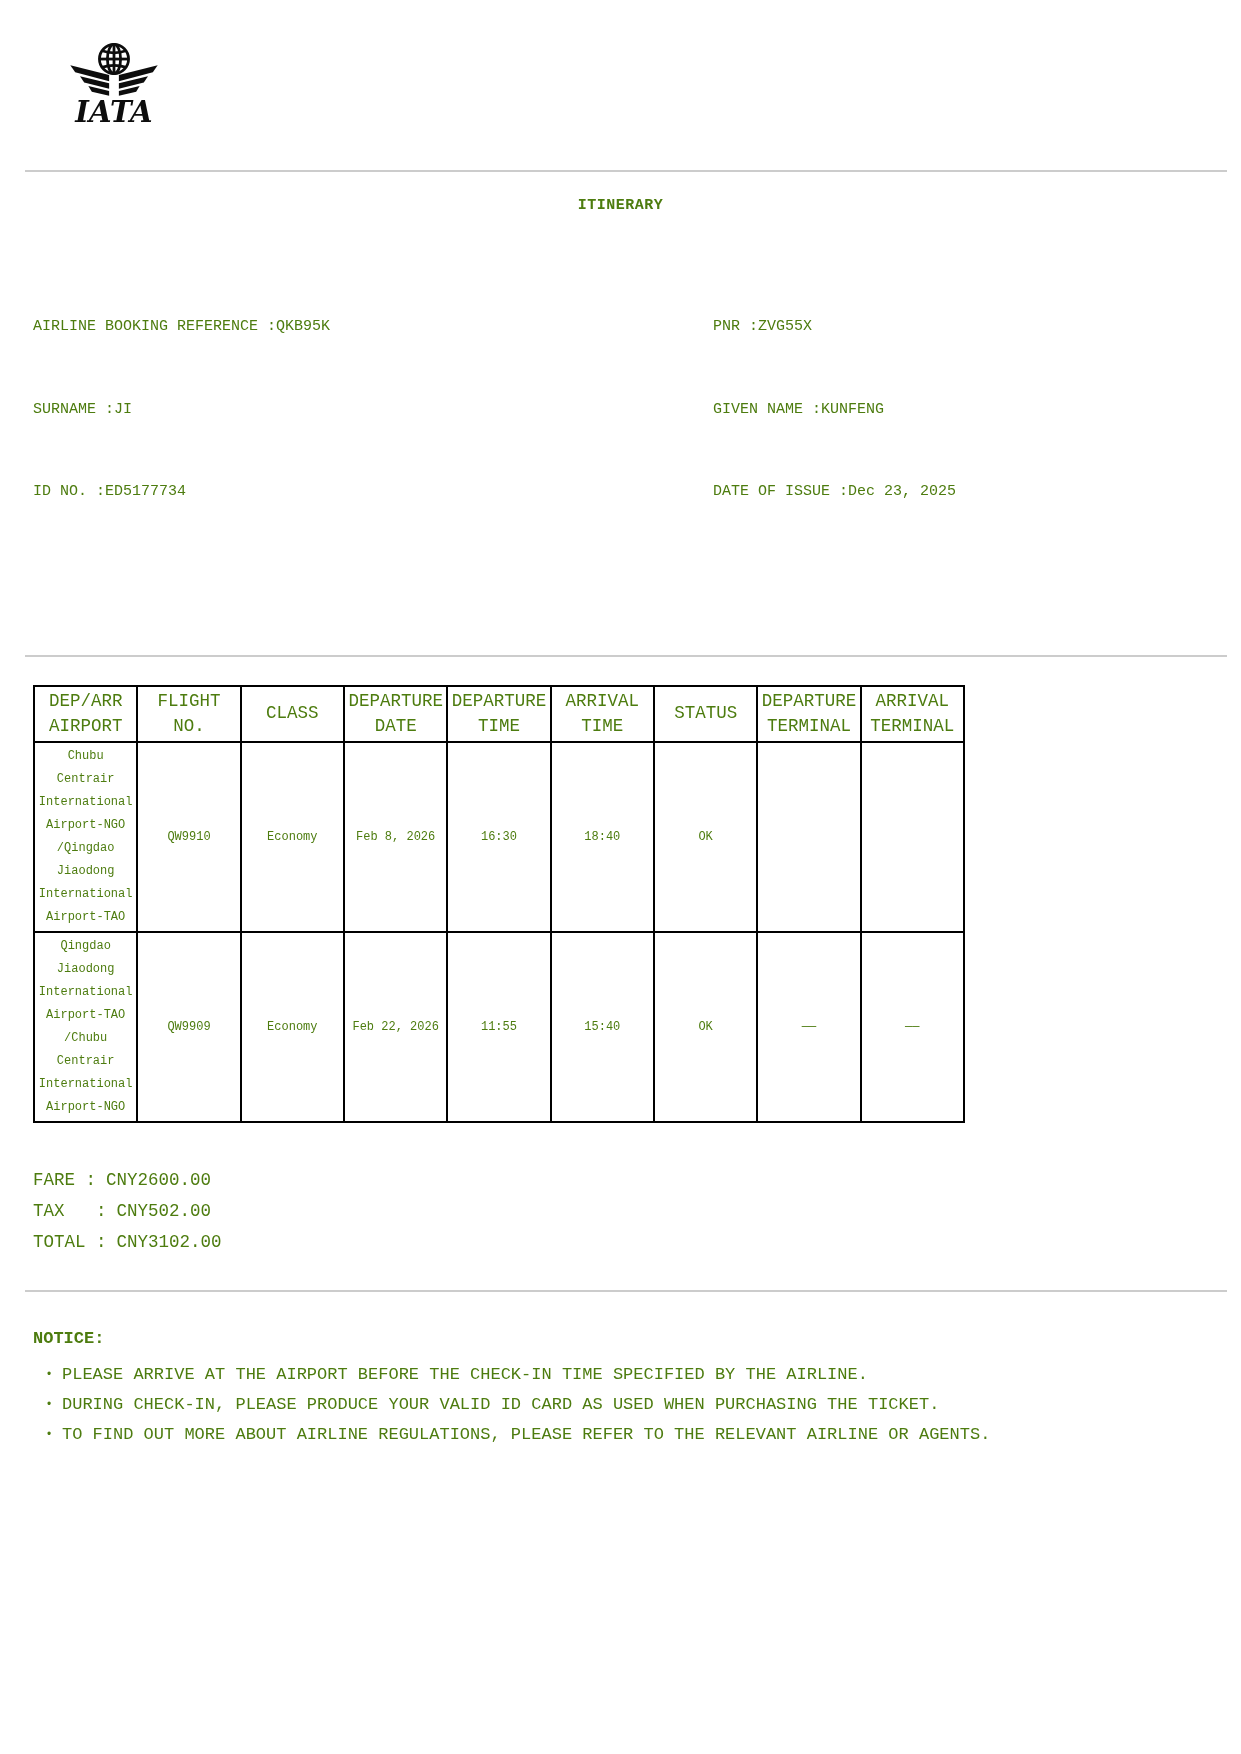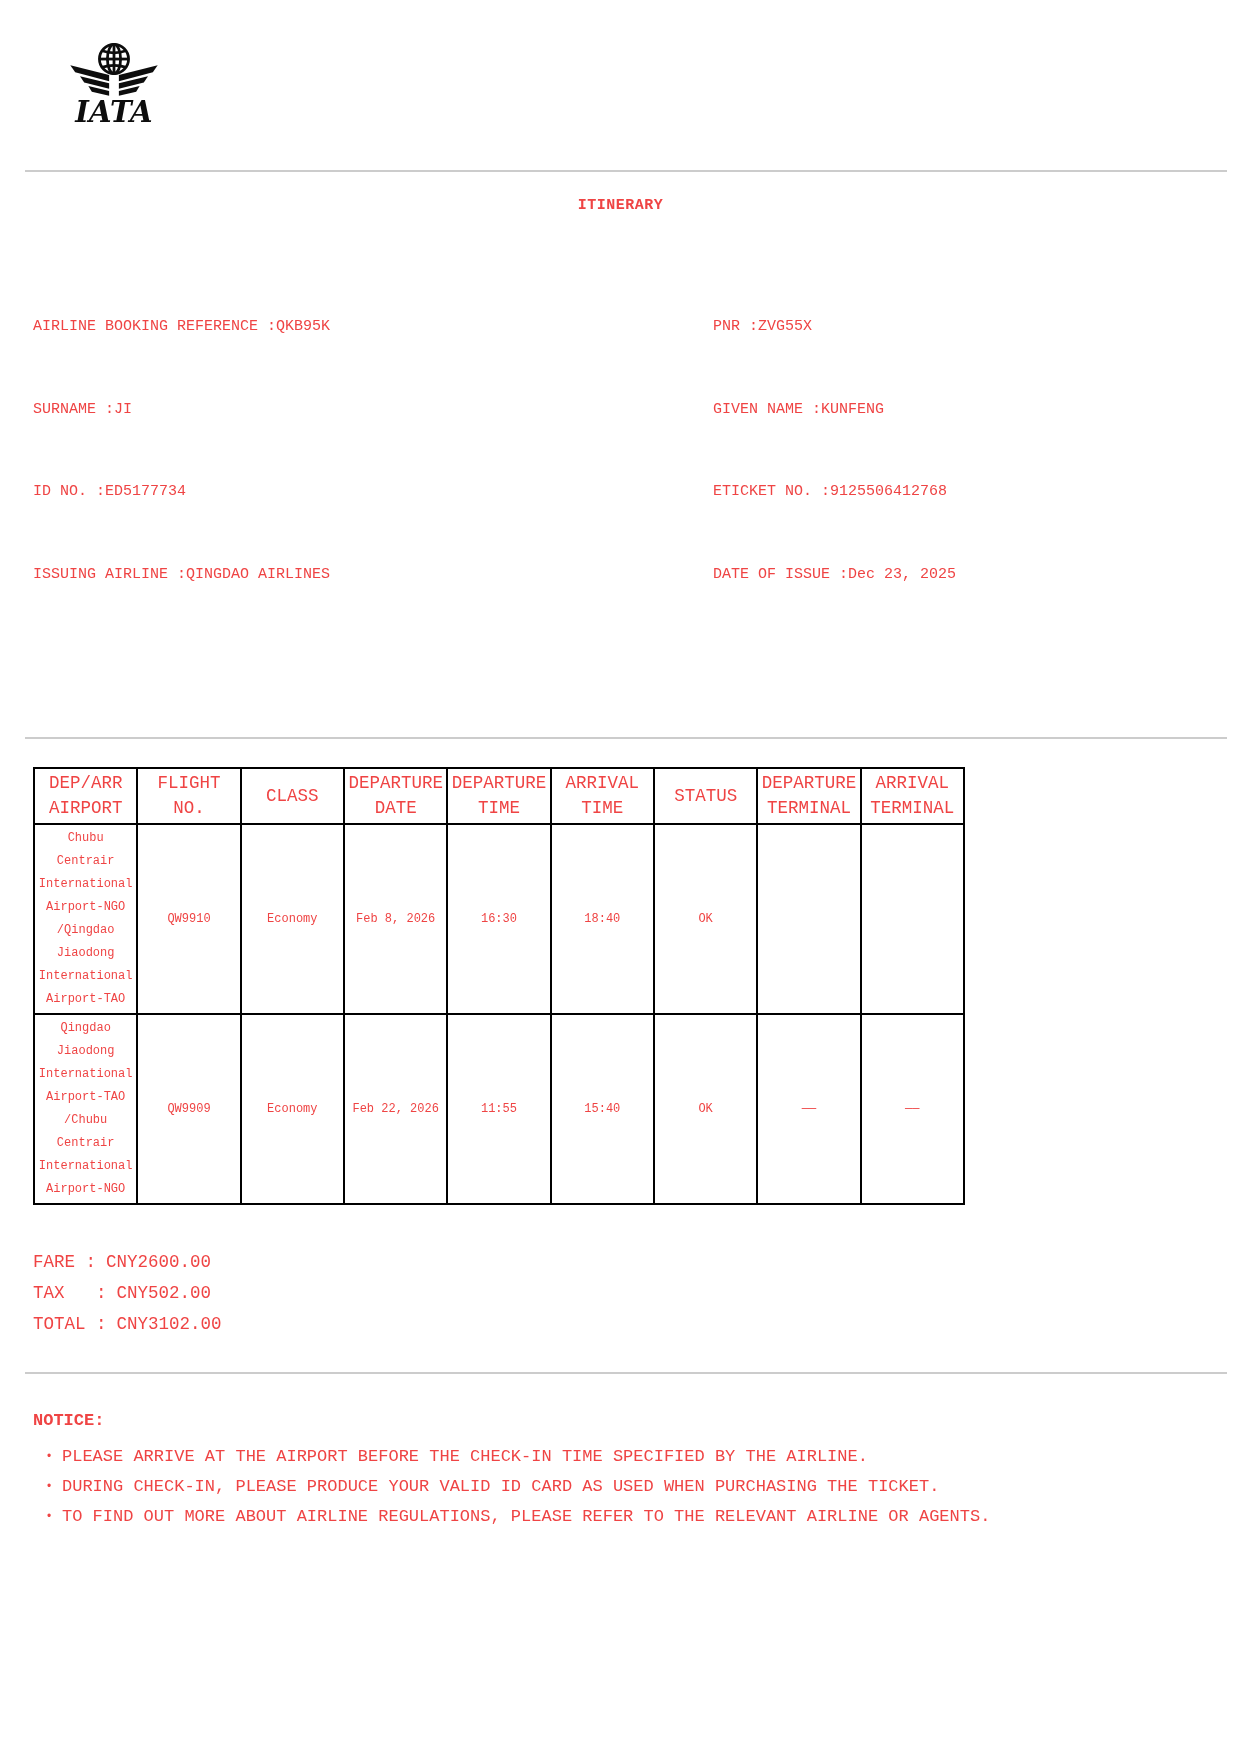--- a/index.html
+++ b/index.html
@@ -1,20 +1,20 @@
 <!DOCTYPE html>
 <html><head>
 <meta charset="utf-8">
 <style>
   * { margin:0; padding:0; box-sizing:border-box; }
   html,body { background:#888; }
   .page {
     width:1241px; height:1754px; margin:0 auto; background:#ffffff;
     font-family:"Liberation Mono","DejaVu Sans Mono",monospace;
-    color:#ef4444; position:relative; overflow:hidden;
+    color:#4d7c0f; position:relative; overflow:hidden;
   }
   
   .logo-row { padding-top:36px; padding-left:62px; height:134px; }
   .logo { width:104px; height:96px; display:block; }
   
   .divider { height:2px; background:#cccccc; margin:0 14px 0 25px; }
   .divider.d1 { margin-top:36px; }
   .divider.d2 { margin-top:94px; }
   .divider.d3 { margin-top:32px; }
   
@@ -87,26 +87,24 @@
 
   <div class="divider d1"></div>
 
   <div class="title">ITINERARY</div>
 
   <div class="info">
     <div class="col">
       <div class="info-line"><span>AIRLINE BOOKING REFERENCE :</span><span>QKB95K</span></div>
       <div class="info-line"><span>SURNAME :</span><span>JI</span></div>
       <div class="info-line"><span>ID NO. :</span><span>ED5177734</span></div>
-      <div class="info-line"><span>ISSUING AIRLINE :</span><span>QINGDAO AIRLINES</span></div>
     </div>
     <div class="col">
       <div class="info-line"><span>PNR :</span><span>ZVG55X</span></div>
       <div class="info-line"><span>GIVEN NAME :</span><span>KUNFENG</span></div>
-      <div class="info-line"><span>ETICKET NO. :</span><span>9125506412768</span></div>
       <div class="info-line"><span>DATE OF ISSUE :</span><span>Dec 23, 2025</span></div>
     </div>
   </div>
 
   <div class="divider d2"></div>
 
   <table class="flights">
     <thead>
       <tr>
         <th>DEP/ARR

